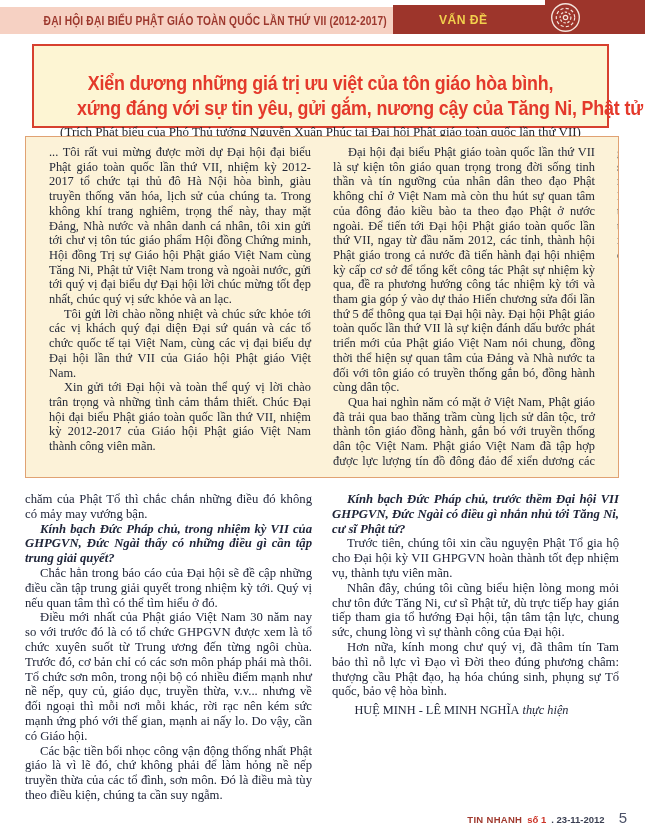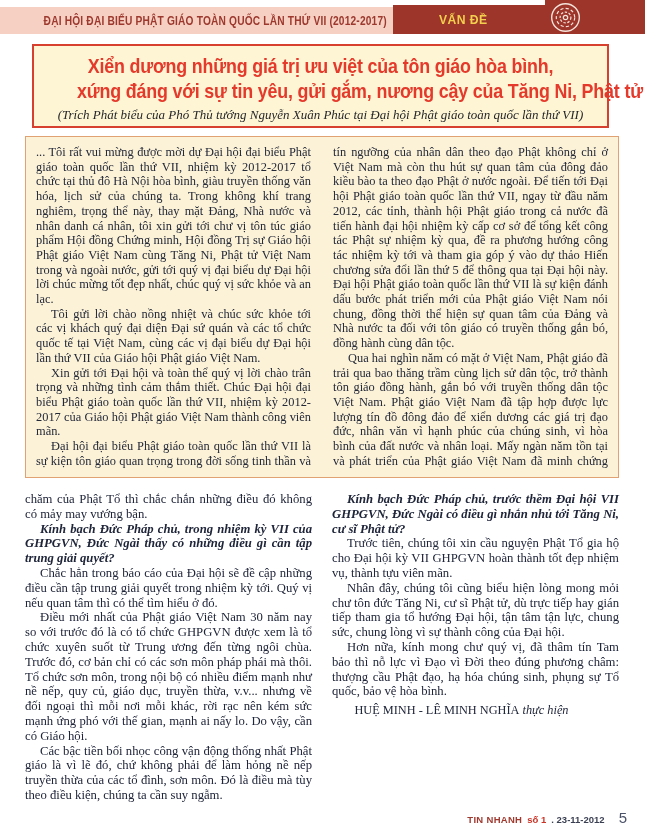--- a/index.html
+++ b/index.html
@@ -24,34 +24,34 @@
   .redbox-bleed{position:absolute;left:545px;top:0;width:100px;height:6px;background:#9d352b;}
   .section-label{
     font-family:"Liberation Sans",sans-serif;font-weight:bold;font-size:13.5px;
     color:#f2d04d;margin-left:46px;letter-spacing:.5px;white-space:nowrap;
     display:inline-block;transform:scaleX(.9);transform-origin:left center;
   }
   .logo{position:absolute;left:550px;top:2px;width:31px;height:31px;}
   
   .title-box{
     position:absolute;left:32px;top:44px;width:577px;height:84px;box-sizing:border-box;
-    border:2px solid #d7402f;background:#fdf5d3;text-align:center;padding-top:7px;
+    border:2px solid #d7402f;background:#fdf5d3;text-align:center;padding-top:24px;
   }
   .title-line{
     display:block;font-family:"Liberation Sans",sans-serif;font-weight:bold;
     font-size:21px;line-height:25px;color:#e4392b;white-space:nowrap;
     transform:scaleX(.85);transform-origin:center;letter-spacing:-.2px;
   }
   .subtitle{
-    display:block;margin-top:4px;font-style:italic;font-size:13px;color:#26262a;white-space:nowrap;
+    display:block;margin-top:4px;font-size:13px;color:#26262a;white-space:nowrap;
   }
   
   .speech-box{
     position:absolute;left:25px;top:136px;width:594px;height:342px;box-sizing:border-box;
-    border:1px solid #e0a273;background:#fcf2d8;padding:8px 10px;
+    border:1px solid #e0a273;background:#fcf2d8;padding:8px 23px;
     column-count:2;column-gap:22px;column-fill:auto;
     font-size:12.4px;line-height:14.7px;text-align:justify;color:#242938;overflow:hidden;
   }
   
   .interview{
     position:absolute;left:25px;top:492px;width:594px;display:flex;gap:20px;
     font-size:12.7px;line-height:14.8px;text-align:justify;color:#20263a;
   }
   .col{width:287px;}
   .para{margin:0;text-indent:15px;}

